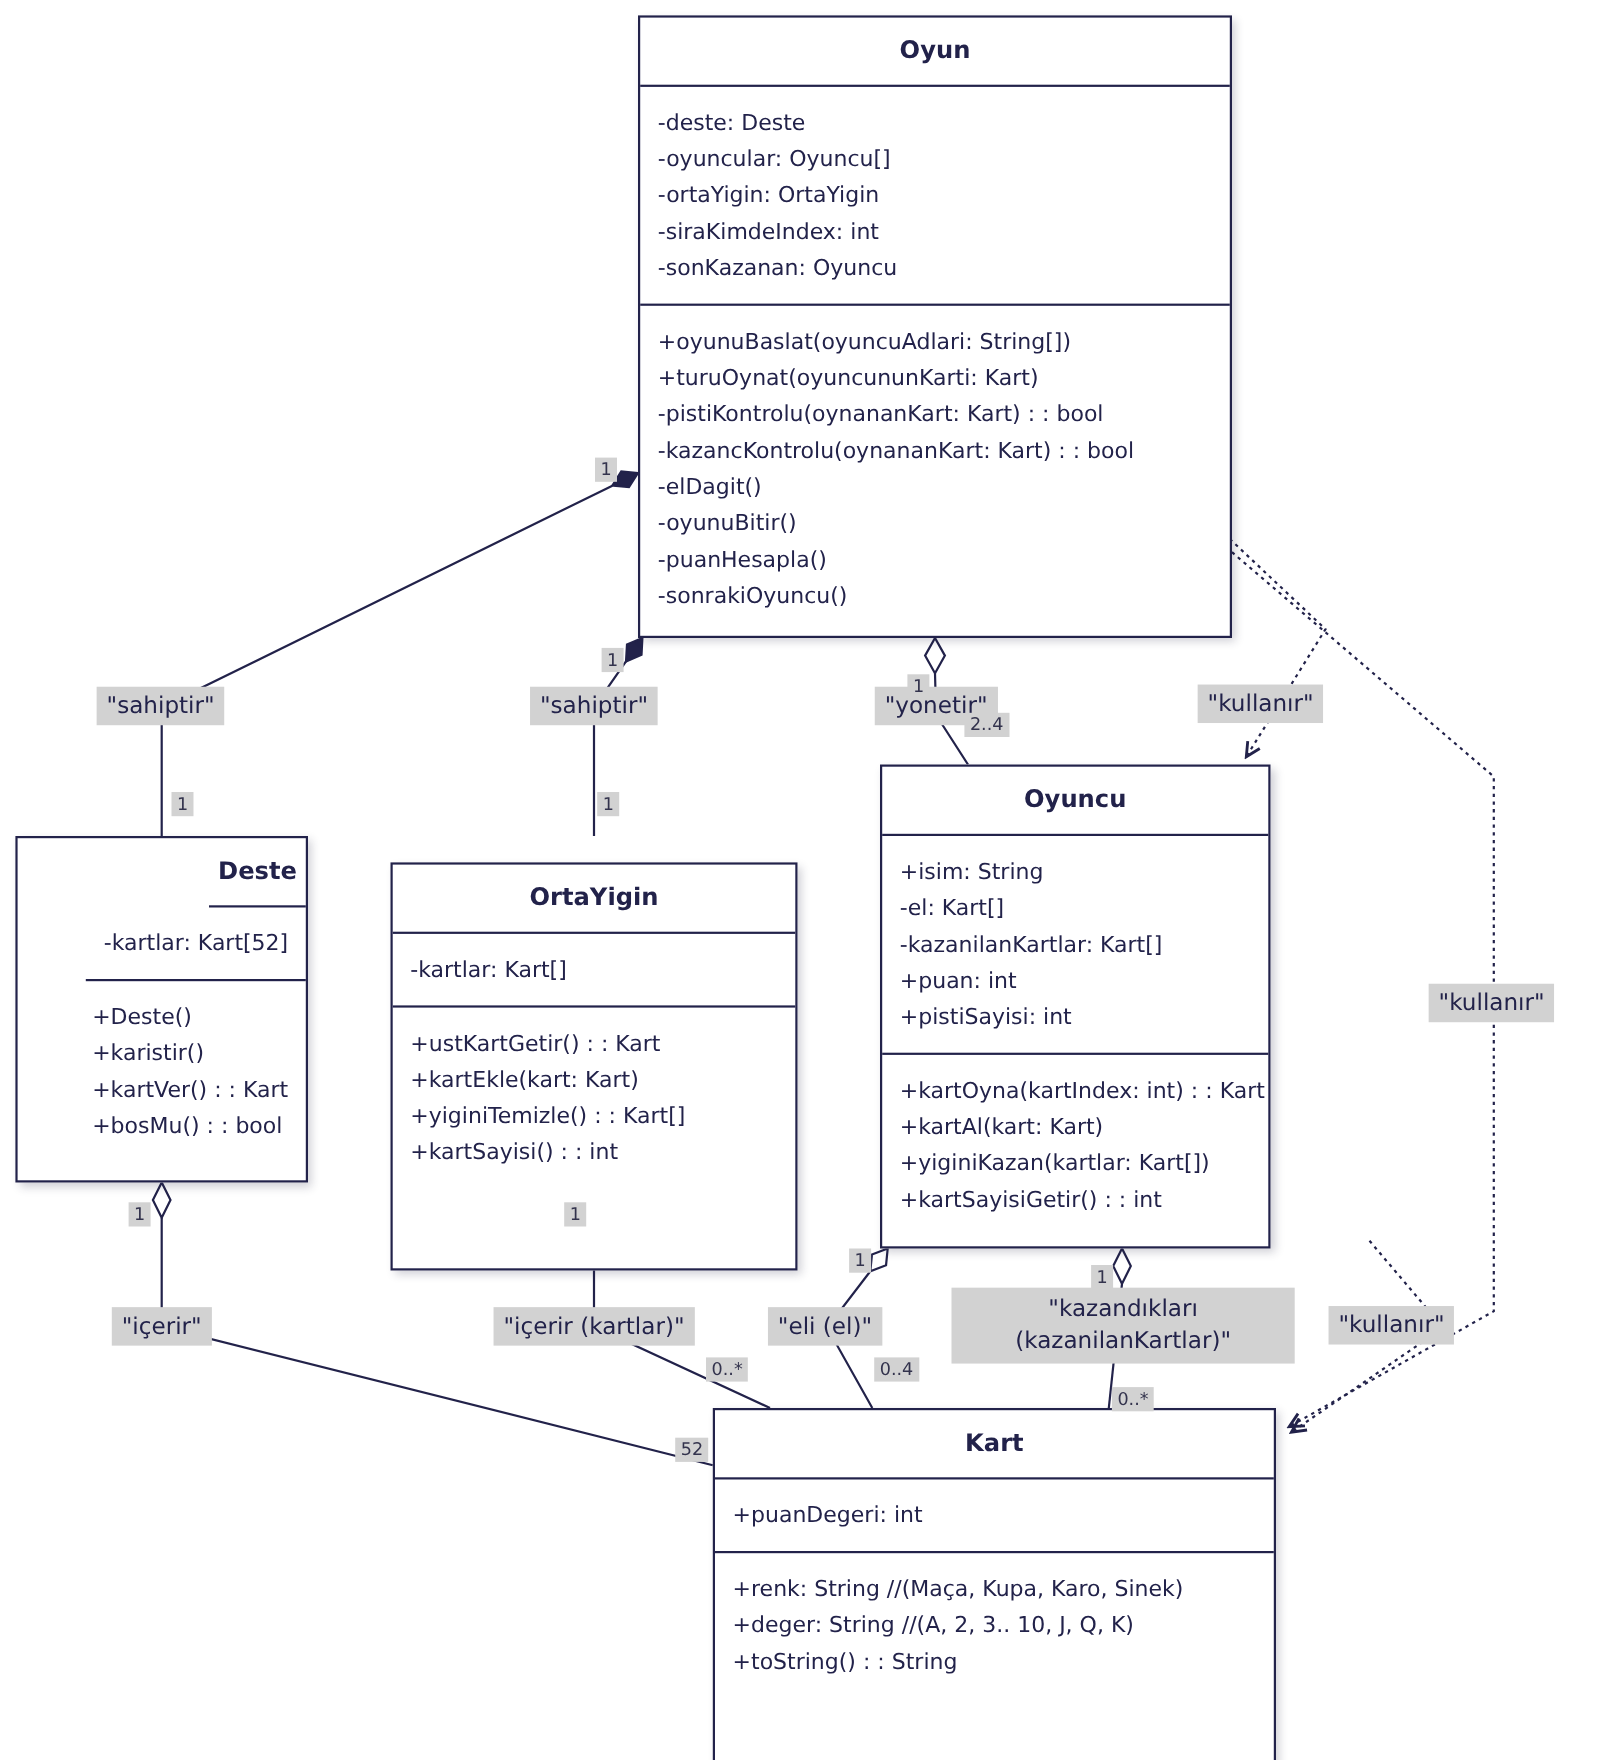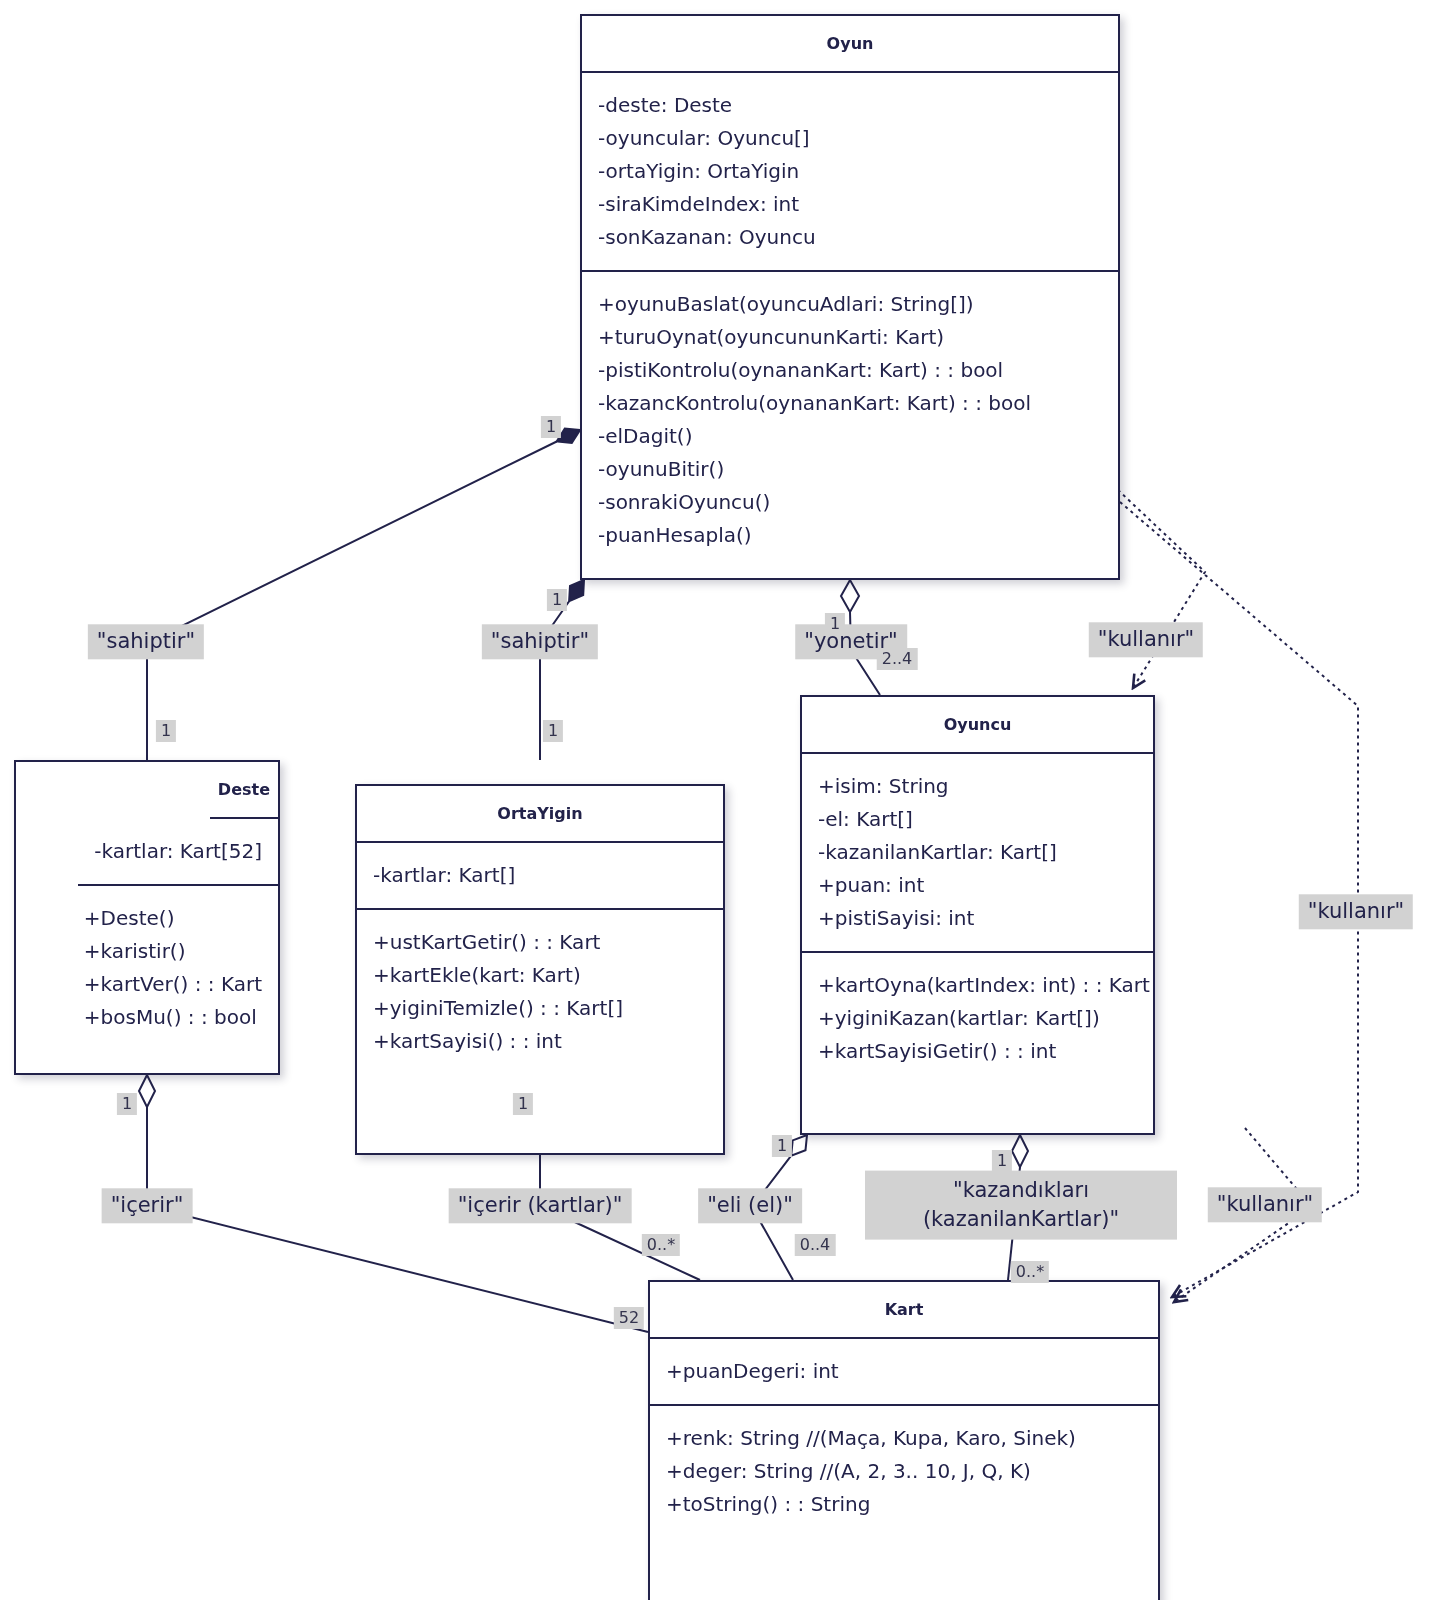--- a/index.html
+++ b/index.html
@@ -21,21 +21,21 @@
   .arrowhead { fill: none; stroke: var(--stroke, #22224a); stroke-width: 2; }
 
   .uml-class {
     position: absolute; display: flex; flex-direction: column;
     background: var(--box_bg, #ffffff);
     border: 2px solid var(--stroke, #22224a);
     box-shadow: 4px 4px 8px rgba(40,40,70,.22);
     z-index: 2;
   }
   .uml-title {
-    text-align: center; font-weight: bold; font-size: 16px;
+    text-align: center; font-weight: bold; font-size: 22px;
     padding: 18px 8px;
     border-bottom: 2px solid var(--stroke, #22224a);
   }
   .uml-attrs { padding: 16px 16px; border-bottom: 2px solid var(--stroke, #22224a); }
   .uml-methods { padding: 16px 16px; flex: 1; }
   .uml-member { font-size: 20px; line-height: 33px; white-space: nowrap; }
 
   .edge-label {
     position: absolute; transform: translate(-50%,-50%);
     background: var(--label_bg, #d2d2d2); color: var(--text, #22224a);
@@ -93,22 +93,22 @@
       <div class="uml-member">-siraKimdeIndex: int</div>
       <div class="uml-member">-sonKazanan: Oyuncu</div>
     </div>
     <div class="uml-methods">
       <div class="uml-member">+oyunuBaslat(oyuncuAdlari: String[])</div>
       <div class="uml-member">+turuOynat(oyuncununKarti: Kart)</div>
       <div class="uml-member">-pistiKontrolu(oynananKart: Kart) : : bool</div>
       <div class="uml-member">-kazancKontrolu(oynananKart: Kart) : : bool</div>
       <div class="uml-member">-elDagit()</div>
       <div class="uml-member">-oyunuBitir()</div>
+      <div class="uml-member">-puanHesapla()</div>
       <div class="uml-member">-sonrakiOyuncu()</div>
-      <div class="uml-member">-puanHesapla()</div>
     </div>
   </div>
 
   <div class="uml-class" style="left:14px; top:760px; width:266px; height:315px;align-items:flex-end;">
     <div class="uml-title">Deste</div>
     <div class="uml-attrs">
       <div class="uml-member">-kartlar: Kart[52]</div>
     </div>
     <div class="uml-methods">
       <div class="uml-member">+Deste()</div>
@@ -135,20 +135,21 @@
     <div class="uml-title">Oyuncu</div>
     <div class="uml-attrs">
       <div class="uml-member">+isim: String</div>
       <div class="uml-member">-el: Kart[]</div>
       <div class="uml-member">-kazanilanKartlar: Kart[]</div>
       <div class="uml-member">+puan: int</div>
       <div class="uml-member">+pistiSayisi: int</div>
     </div>
     <div class="uml-methods">
       <div class="uml-member">+kartOyna(kartIndex: int) : : Kart</div>
+      <div class="uml-member">+kartAl(kart: Kart)</div>
       <div class="uml-member">+yiginiKazan(kartlar: Kart[])</div>
       <div class="uml-member">+kartSayisiGetir() : : int</div>
     </div>
   </div>
 
   <div class="uml-class" style="left:648px; top:1280px; width:512px; height:332px;">
     <div class="uml-title">Kart</div>
     <div class="uml-attrs">
       <div class="uml-member">+puanDegeri: int</div>
     </div>

